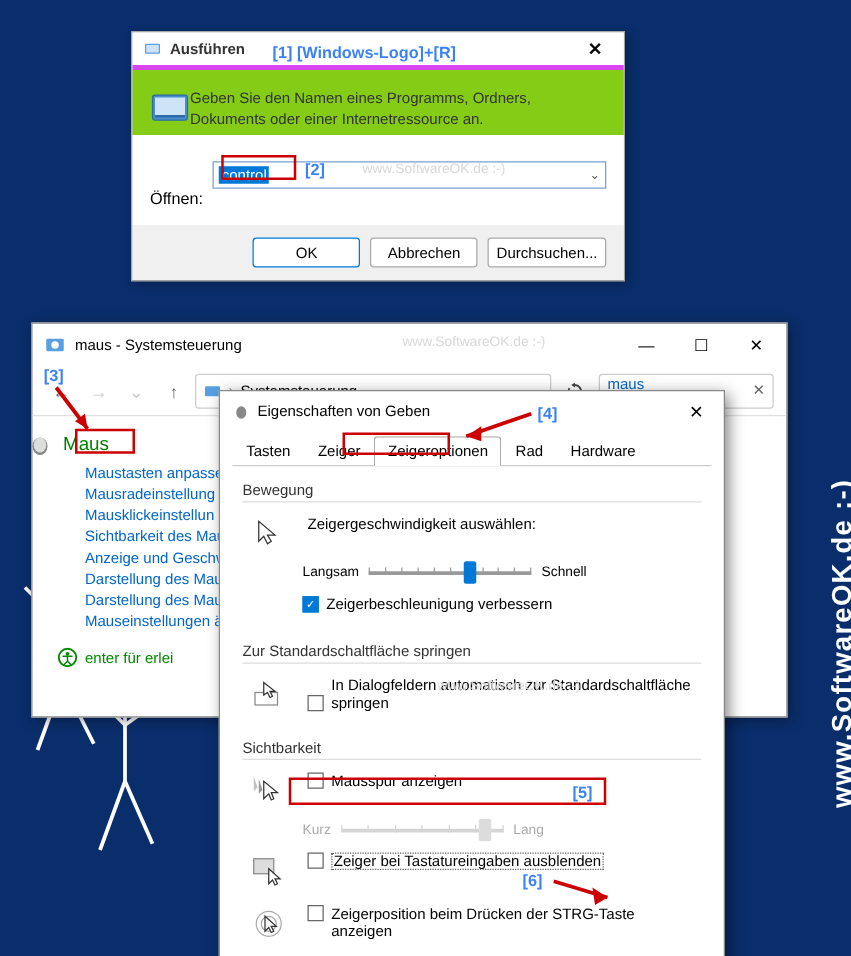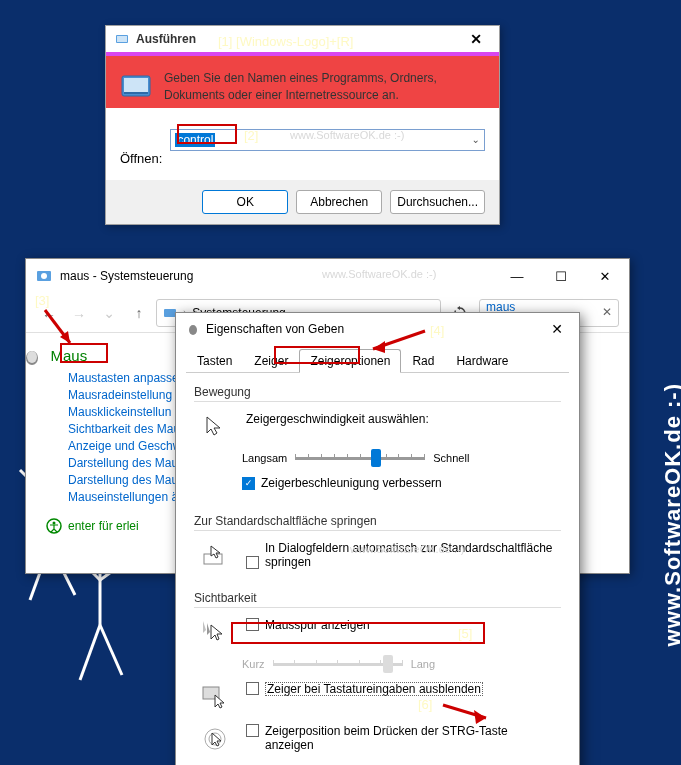--- a/index.html
+++ b/index.html
@@ -4,31 +4,31 @@
 <style>
 * { box-sizing: border-box; font-family: 'Segoe UI', Tahoma, sans-serif; }
 body { margin: 0; width: 681px; height: 765px; background: #0a2e6b; position: relative; overflow: hidden; }
 
 .watermark-side { position: absolute; right: 8px; top: 50%; transform: translateY(-50%) rotate(-90deg); transform-origin: right center; color: #fff; font-size: 22px; font-weight: bold; white-space: nowrap; letter-spacing: 1px; }
 .watermark-inner { position: absolute; color: #d8d8d8; font-size: 11px; pointer-events: none; z-index: 50; }
 
 .stick-figures { position: absolute; left: 10px; bottom: 40px; width: 130px; height: 300px; }
 .stick-figures svg { width: 100%; height: 100%; }
 
-.annotation { position: absolute; color: #fef9c3; font-weight: normal; font-size: 13px; z-index: 100; pointer-events: none; font-family: Arial, sans-serif; }
+.annotation { position: absolute; color: #3b82f6; font-weight: bold; font-size: 13px; z-index: 100; pointer-events: none; font-family: Arial, sans-serif; }
 .red-box { border: 2px solid #cc0000; position: absolute; z-index: 99; pointer-events: none; }
 .red-arrow { position: absolute; z-index: 99; pointer-events: none; }
 
 
 .run-dialog { position: absolute; left: 105px; top: 25px; width: 395px; background: #f3f3f3; border: 1px solid #a0a0a0; box-shadow: 2px 2px 8px rgba(0,0,0,0.3); }
 .titlebar { display: flex; align-items: center; padding: 6px 8px; background: #fff; border-bottom: 4px solid #d946ef; height: 30px; font-weight: bold; }
 .titlebar .icon-slot { width: 16px; height: 16px; margin-right: 6px; display: flex; align-items: center; justify-content: center; }
 .titlebar .title { flex: 1; font-size: 12px; color: #333; }
 .titlebar .close-btn { width: 30px; text-align: center; font-size: 14px; cursor: pointer; }
-.run-body { padding: 14px 14px 4px 14px; background: #ef4444; display: flex; gap: 12px; }
+.run-body { padding: 14px 14px 4px 14px; background: #84cc16; display: flex; }
 .run-icon { width: 32px; height: 32px; flex-shrink: 0; }
 .run-text { font-size: 12px; color: #333; line-height: 1.4; }
 .run-input-row { display: flex; align-items: center; padding: 6px 14px 14px 14px; background: #fff; gap: 8px; }
 .run-label { font-size: 13px; margin-top: 37px; }
 .run-input-wrap { flex: 1; border: 1px solid #7a9fd0; background: #fff; height: 22px; display: flex; align-items: center; padding: 0 4px; position: relative; }
 .run-input-text { background: #0078d7; color: #fff; padding: 0 2px; font-size: 12px; }
 .run-dropdown-arrow { margin-left: auto; color: #555; font-size: 10px; }
 .run-buttons { display: flex; justify-content: flex-end; gap: 8px; padding: 10px 14px; background: #f0f0f0; }
 .win-btn { min-width: 86px; height: 24px; background: #fff; border: 1px solid #aaa; border-radius: 3px; font-size: 12px; cursor: pointer; }
 .win-btn.primary { border: 1px solid #0078d7; }

